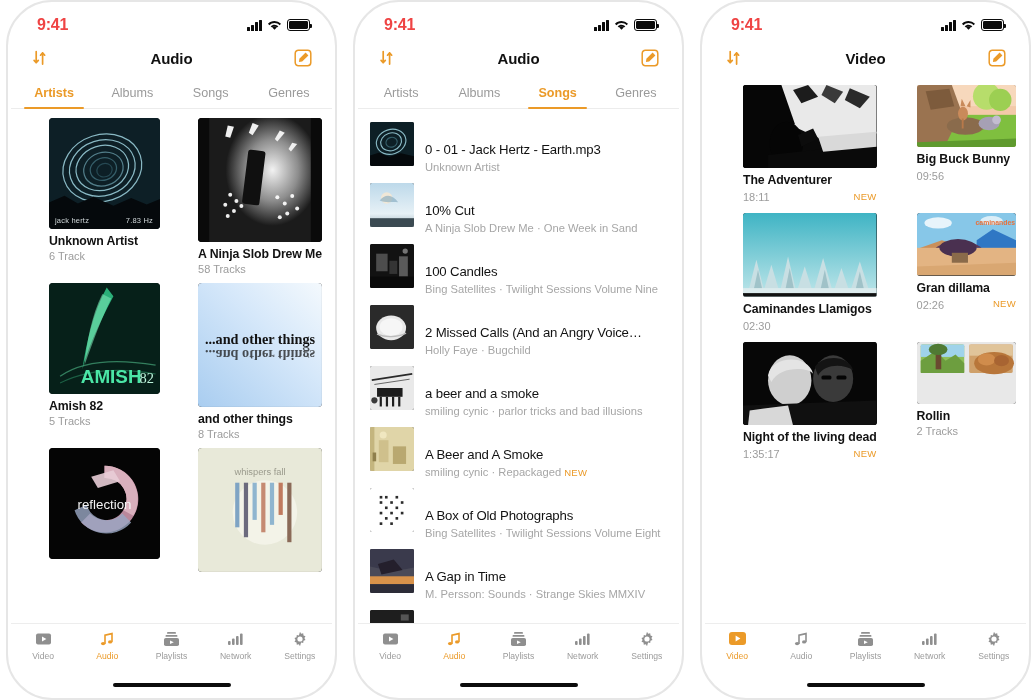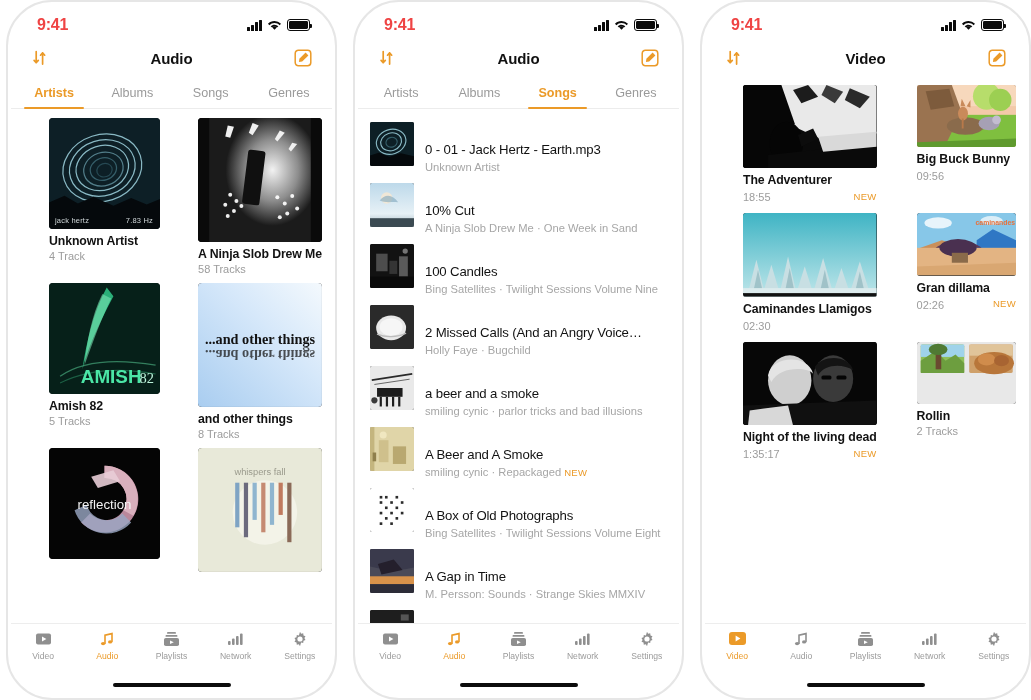--- a/index.html
+++ b/index.html
@@ -337,21 +337,21 @@
                   <ellipse cx="49" cy="46" rx="18" ry="15" transform="rotate(-18 49 46)" stroke="#5f8f9c"></ellipse>
                   <ellipse cx="49" cy="46" rx="12" ry="10" transform="rotate(-18 49 46)" stroke="#3d6a76"></ellipse>
                   <ellipse cx="50" cy="47" rx="7" ry="6" transform="rotate(-18 50 47)" stroke="#2b505b"></ellipse>
                 </g>
                 <path d="M0 76 L14 70 L26 77 L40 71 L58 79 L74 72 L88 78 L100 73 L100 100 L0 100 Z" fill="#05090c"></path>
               </svg>
               <div class="aw-label">jack hertz</div>
               <div class="aw-label right">7.83 Hz</div>
             </div>
             <div class="card-title">Unknown Artist</div>
-            <div class="card-sub">4 Track</div>
+            <div class="card-sub">6 Track</div>
           </div>
 
           <div class="card">
             <div class="art">
               <svg class="aw" viewBox="0 0 100 100" preserveAspectRatio="none">
                 <defs>
                   <radialGradient id="ns1" cx="62%" cy="42%" r="45%">
                     <stop offset="0%" stop-color="#f2f2f2"></stop>
                       <stop offset="55%" stop-color="#8d8d8d"></stop>
                       <stop offset="100%" stop-color="#1b1b1b"></stop>
@@ -856,21 +856,21 @@
                 <path d="M128 4 L152 14 L140 28 L122 18 Z" fill="#2a2a2a"></path>
                 <path d="M0 0 L46 0 L62 46 L36 100 L0 100 Z" fill="#060606"></path>
                 <ellipse cx="52" cy="70" rx="20" ry="26" fill="#050505"></ellipse>
                 <path d="M66 60 L84 52 L90 64 L70 74 Z" fill="#0c0c0c"></path>
                 <path d="M30 84 L160 70 L160 100 L30 100 Z" fill="#0a0a0a"></path>
                 <path d="M90 62 L160 56 L160 74 L96 80 Z" fill="#d9d9d9"></path>
               </svg>
             </div>
             <div class="card-title">The Adventurer</div>
             <div class="meta-row">
-              <span class="card-sub">18:55</span>
+              <span class="card-sub">18:11</span>
               <span class="newbadge">NEW</span>
             </div>
           </div>
 
           <div class="card">
             <div class="thumb">
               <svg class="aw" viewBox="0 0 160 100" preserveAspectRatio="none">
                 <rect width="160" height="100" fill="#f3c9a9"></rect>
                 <rect x="0" y="0" width="160" height="34" fill="#f7d8bc"></rect>
                 <circle cx="112" cy="18" r="22" fill="#b7dd6b"></circle>

